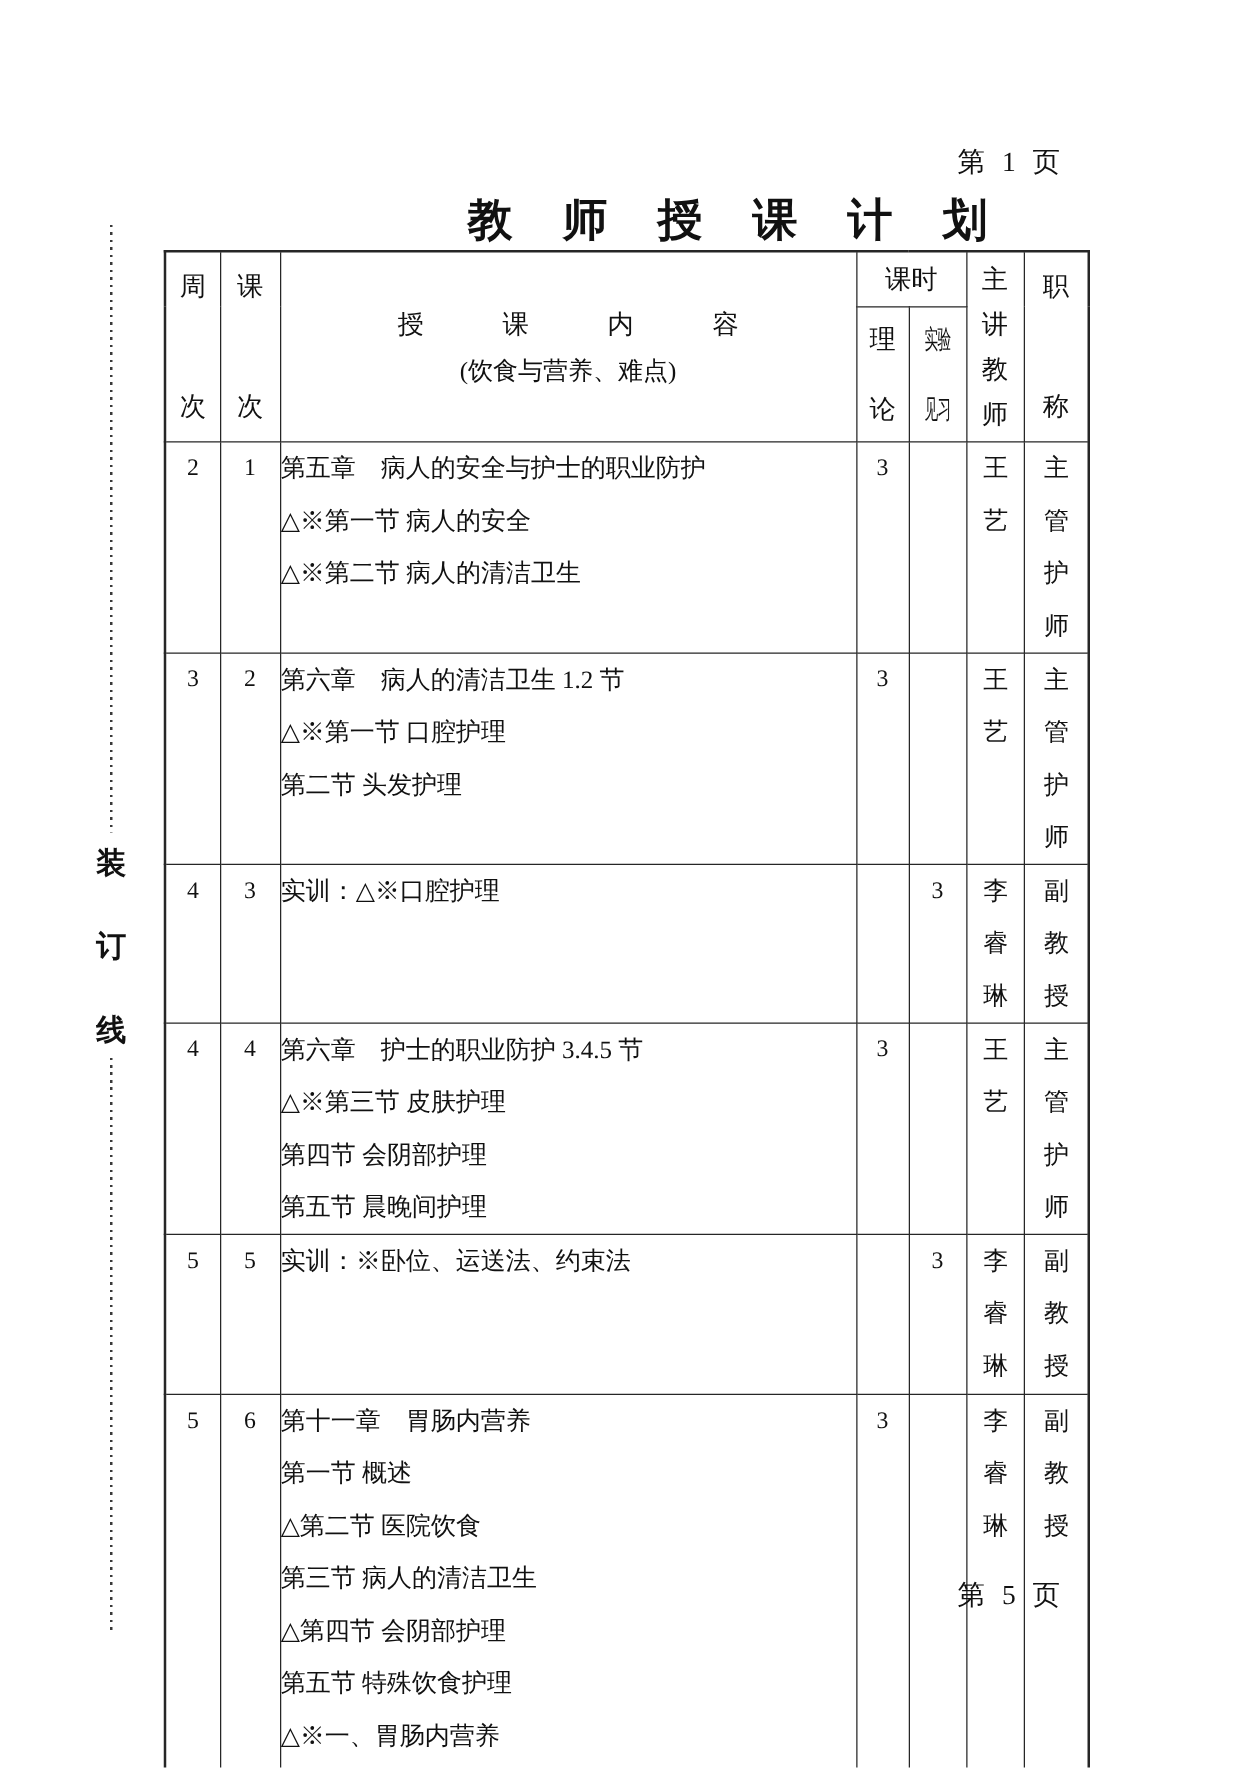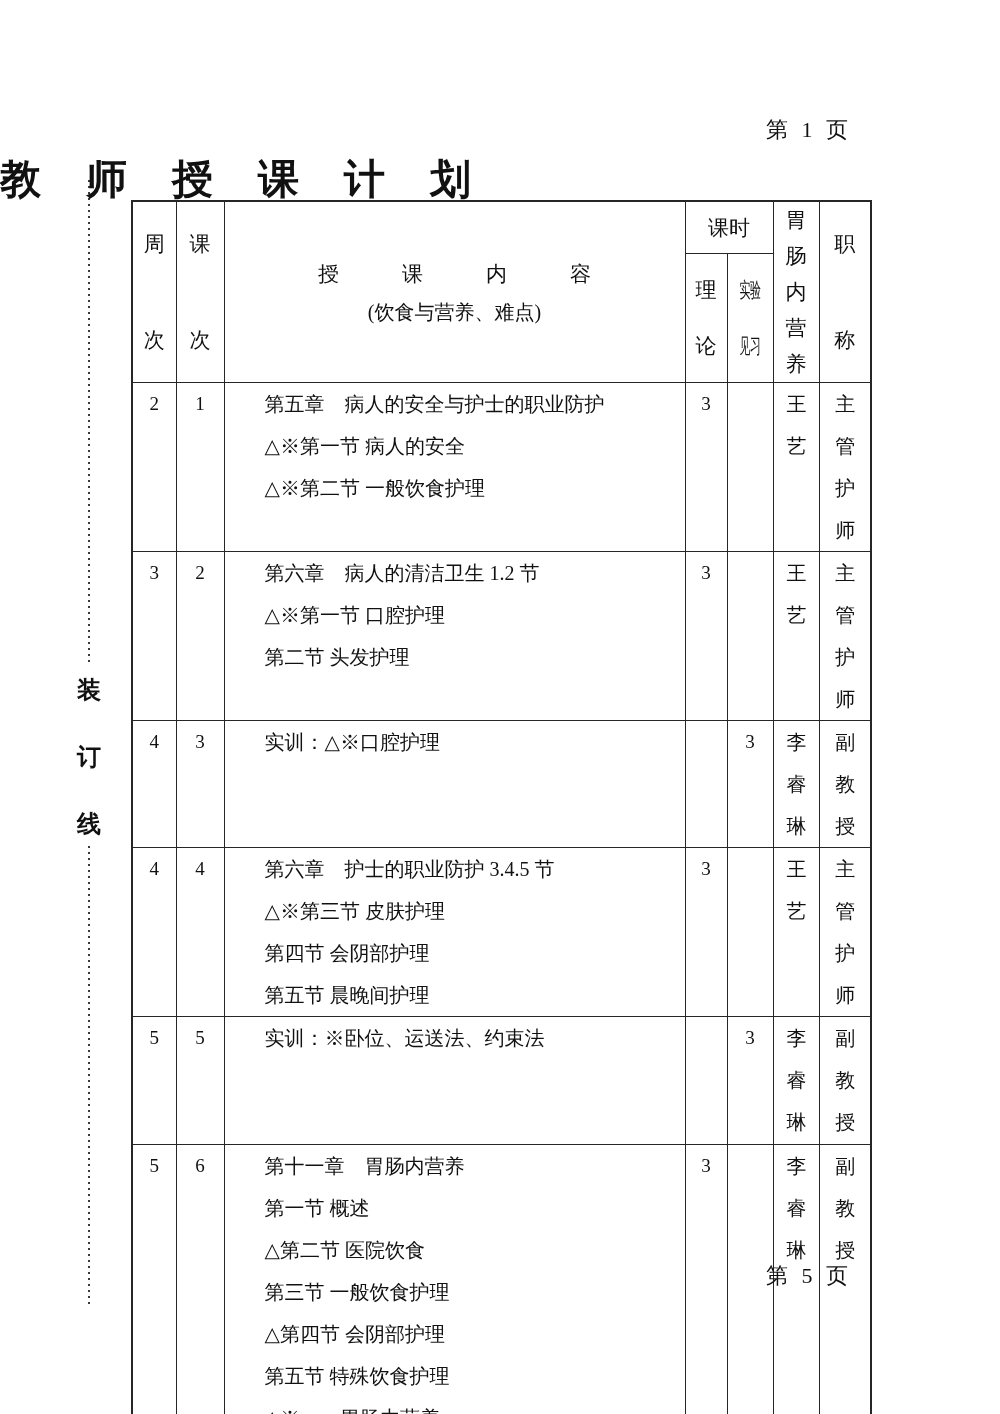--- a/index.html
+++ b/index.html
@@ -17,22 +17,22 @@
   .dash-top{top:0;height:486px;}
   .dash-bottom{top:666px;height:462px;}
   .binding-text{position:absolute;top:494px;left:0;width:22px;height:166px;
     display:flex;flex-direction:column;justify-content:space-between;align-items:center;
     font-size:24px;font-weight:bold;}
 
   
   .page-no{position:absolute;font-size:22px;letter-spacing:4px;}
   .page-no.top{top:115px;right:148px;}
   .page-no.bottom{top:1261px;right:148px;}
-  .title{position:absolute;top:152px;left:0;width:792px;margin:0;text-align:left;
-    font-size:41px;font-weight:bold;letter-spacing:2px;}
+  .title{position:absolute;top:152px;left:0;width:792px;margin:0;text-align:right;
+    font-size:36px;font-weight:bold;letter-spacing:2px;}
 
   
   table.plan{position:absolute;left:131px;top:200px;width:741px;
     border-collapse:collapse;table-layout:fixed;}
   table.plan th,table.plan td{border:1.6px solid #262626;padding:0;font-weight:normal;}
   table.plan{border:2.2px solid #262626;}
 
   thead tr.hrow1{height:44px;}
   thead tr.hrow2{height:108px;}
   thead th{font-size:21px;}
@@ -46,21 +46,21 @@
     white-space:nowrap;letter-spacing:-1px;}
   .teacher-head{width:1.05em;margin:0 auto;line-height:36px;font-size:21px;
     word-break:break-all;text-align:center;}
   .content-head{text-align:center;}
   .content-head .l1{font-size:21px;line-height:40px;}
   .content-head .l2{font-size:20px;line-height:36px;}
 
   tbody td{vertical-align:top;font-size:20px;}
   tbody .num-cell{text-align:center;line-height:42px;font-size:19px;}
   tbody .content-cell{padding:0 4px 0 10px;line-height:42px;}
-  tbody .content-cell div{white-space:pre-wrap;padding-left:40px;}
+  tbody .content-cell div{white-space:pre-wrap;}
   tbody .vert-cell .vert{width:1.05em;margin:0 auto;line-height:42px;
     word-break:break-all;text-align:right;}
   tbody tr:nth-child(1){height:126px;}
   tbody tr:nth-child(2){height:126px;}
   tbody tr:nth-child(3){height:126px;}
   tbody tr:nth-child(4){height:146px;}
   tbody tr:nth-child(5){height:128px;}
   tbody tr:nth-child(6){height:228px;}
 </style>
 </head>
@@ -105,21 +105,21 @@
             <span>课</span>
             <span>次</span>
           </div>
         </th>
         <th rowspan="2" class="content-head">
           <div class="l1">授　　　课　　　内　　　容</div>
           <div class="l2">(饮食与营养、难点)</div>
         </th>
         <th colspan="2" class="hours-label">课时</th>
         <th rowspan="2">
-          <div class="teacher-head">胃肠内营养</div>
+          <div class="teacher-head">主讲教师</div>
         </th>
         <th rowspan="2">
           <div class="vspread">
             <span>职</span>
             <span>称</span>
           </div>
         </th>
       </tr>
       <tr class="hrow2">
         <th>
@@ -136,21 +136,21 @@
         </th>
       </tr>
     </thead>
     <tbody>
         <tr>
           <td class="num-cell">2</td>
           <td class="num-cell">1</td>
           <td class="content-cell">
             <div>第五章　病人的安全与护士的职业防护</div>
             <div>△※第一节 病人的安全</div>
-            <div>△※第二节 一般饮食护理</div>
+            <div>△※第二节 病人的清洁卫生</div>
           </td>
           <td class="num-cell">3</td>
           <td class="num-cell"></td>
           <td class="vert-cell">
             <div class="vert">王艺</div>
           </td>
           <td class="vert-cell">
             <div class="vert">主管护师</div>
           </td>
         </tr>
@@ -219,21 +219,21 @@
             <div class="vert">副教授</div>
           </td>
         </tr>
         <tr>
           <td class="num-cell">5</td>
           <td class="num-cell">6</td>
           <td class="content-cell">
             <div>第十一章　胃肠内营养</div>
             <div>第一节 概述</div>
             <div>△第二节 医院饮食</div>
-            <div>第三节 一般饮食护理</div>
+            <div>第三节 病人的清洁卫生</div>
             <div>△第四节 会阴部护理</div>
             <div>第五节 特殊饮食护理</div>
             <div>△※一、胃肠内营养</div>
             <div>二、胃肠外营养</div>
           </td>
           <td class="num-cell">3</td>
           <td class="num-cell"></td>
           <td class="vert-cell">
             <div class="vert">李睿琳</div>
           </td>

